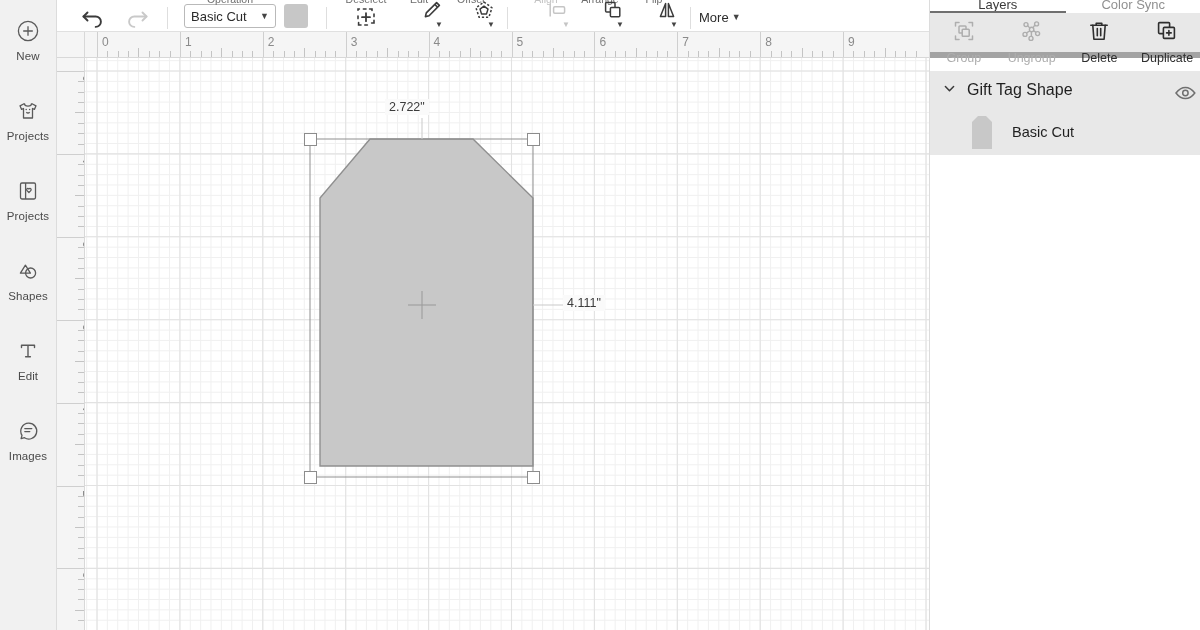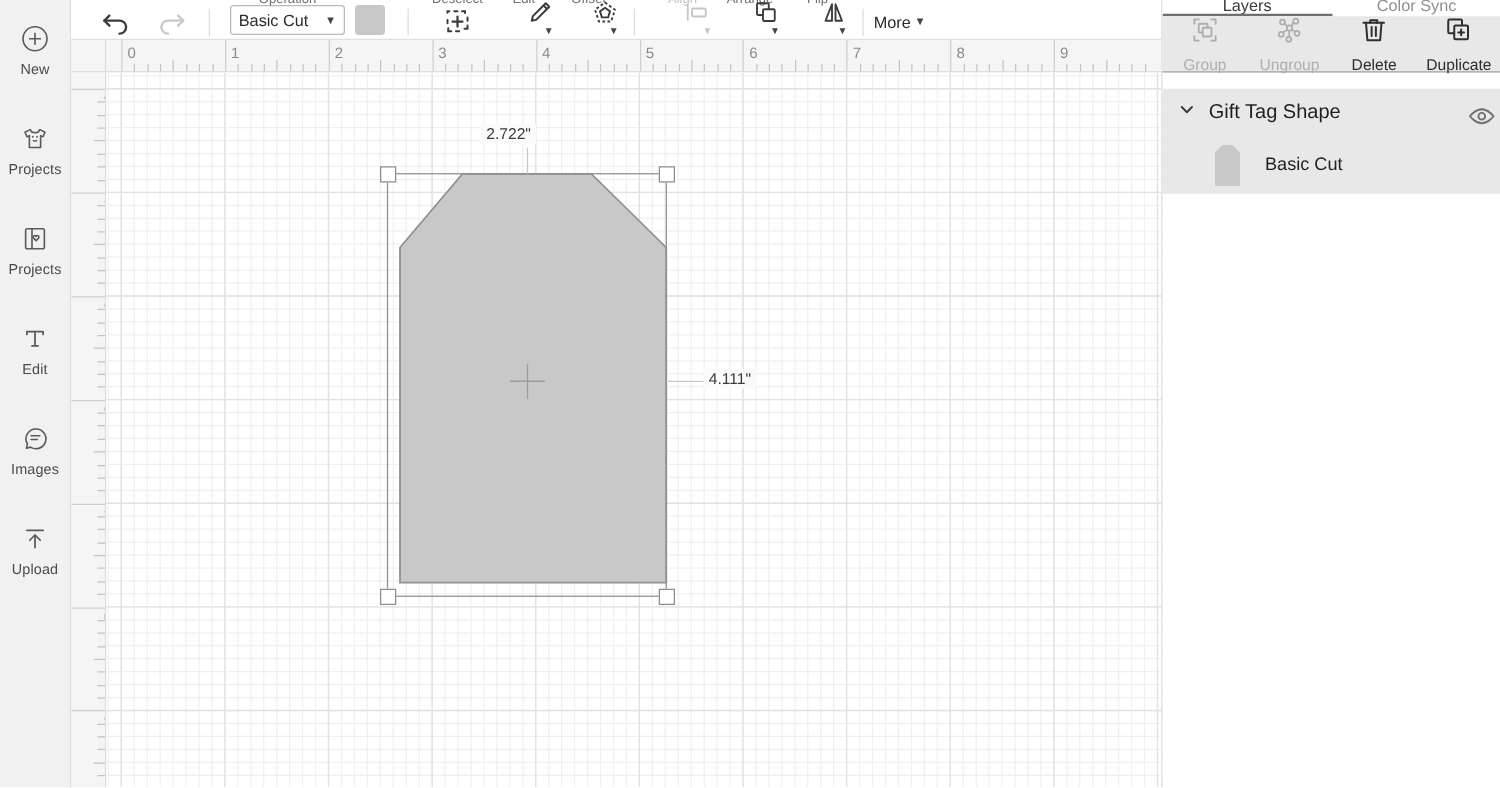--- a/index.html
+++ b/index.html
@@ -118,22 +118,22 @@
     flex: 1; position: relative; font-size: 13px; color: #909090;
     text-align: center; line-height: 10px; cursor: pointer;
   }
   .panel-tab.active { color: #3a3a3a; }
   .panel-tab.active::after {
     content: ""; position: absolute; left: 0; right: 0; bottom: 0;
     height: 2px; background: #6f6f6f;
   }
   #panel-actions {
     position: absolute; left: 0; top: 13px; width: 271px; height: 45px;
-    background: #e8e8e8; display: flex; align-items: center;
-    border-bottom: 1px solid #a3a3a3;
+    background: #e8e8e8; display: flex; 
+    border-bottom: 6px solid #a3a3a3;
   }
   .pa-btn {
     flex: 1; display: flex; flex-direction: column; align-items: center; justify-content: center;
     gap: 4px; height: 58px; cursor: pointer; color: #2e2e2e;
   }
   .pa-btn.disabled { color: #aeaeae; cursor: default; }
   .pa-label { font-size: 12.5px; white-space: nowrap; }
   #layer-group {
     position: absolute; left: 0; top: 71px; width: 271px; height: 84px;
     background: #e8e8e8;
@@ -183,20 +183,29 @@
       <span class="nav-icon">
         <svg width="26" height="26" viewBox="0 0 26 26" fill="none" stroke="#5a5a5a" stroke-width="1.3" stroke-linejoin="round">
           <rect x="5.5" y="5" width="15" height="16" rx="1.4"></rect>
           <path d="M10.6 5v16"></path>
           <path d="M15.9 10.8c-.55-.7-1.7-.55-2 .32-.3-.87-1.45-1.02-2 -.32-.5.63-.2 1.5.35 2.05l1.65 1.6 1.65-1.6c.55-.55.85-1.42.35-2.05z"></path>
         </svg>
       </span>
       <span class="nav-label">Projects</span>
     </div>
 
+    <div class="nav-item">
+      <span class="nav-icon">
+        <svg width="26" height="26" viewBox="0 0 26 26" fill="none" stroke="#5a5a5a" stroke-width="1.3" stroke-linejoin="round">
+          <path d="M10.4 7.2 5.4 15.2h10z"></path>
+          <circle cx="15.6" cy="15" r="5"></circle>
+        </svg>
+      </span>
+      <span class="nav-label">Shapes</span>
+    </div>
 
 
     <div class="nav-item">
       <span class="nav-icon">
         <svg width="26" height="26" viewBox="0 0 26 26" fill="none" stroke="#5a5a5a" stroke-width="1.4" stroke-linecap="round">
           <path d="M6.5 7.3h13M13 7.3v11.4M6.5 7.3v2.2M19.5 7.3v2.2M10.6 18.7h4.8"></path>
         </svg>
       </span>
       <span class="nav-label">Edit</span>
     </div>
@@ -204,30 +213,20 @@
     <div class="nav-item">
       <span class="nav-icon">
         <svg width="26" height="26" viewBox="0 0 26 26" fill="none" stroke="#5a5a5a" stroke-width="1.3" stroke-linejoin="round" stroke-linecap="round">
           <path d="M13.6 5.2A7.9 7.9 0 0 0 7 17.3l-.9 3.3 3.4-.9A7.9 7.9 0 1 0 13.6 5.2z"></path>
           <path d="M9.8 10.6h7M9.8 13.6h5"></path>
         </svg>
       </span>
       <span class="nav-label">Images</span>
     </div>
 
-    <div class="nav-item">
-      <span class="nav-icon">
-        <svg width="26" height="26" viewBox="0 0 26 26" fill="none" stroke="#5a5a5a" stroke-width="1.4" stroke-linecap="round" stroke-linejoin="round">
-          <path d="M6.5 6.2h13"></path>
-          <path d="M13 20V10.2"></path>
-          <path d="M8.8 14.2 13 10l4.2 4.2"></path>
-        </svg>
-      </span>
-      <span class="nav-label">Upload</span>
-    </div>
   </div>
 
   <div id="toolbar">
 
     <div class="tb-group" style="margin-left:14px;">
       <div class="tb-btn" style="min-width:44px;">
         <span>
           <svg width="28" height="24" viewBox="0 0 28 24" fill="none" stroke="#3b3b3b" stroke-width="1.9" stroke-linecap="round" stroke-linejoin="round">
             <path d="M8.5 7.5 4.5 11.5l4 4"></path>
             <path d="M4.5 11.5h12.2a5.2 5.2 0 0 1 0 10.4"></path>

